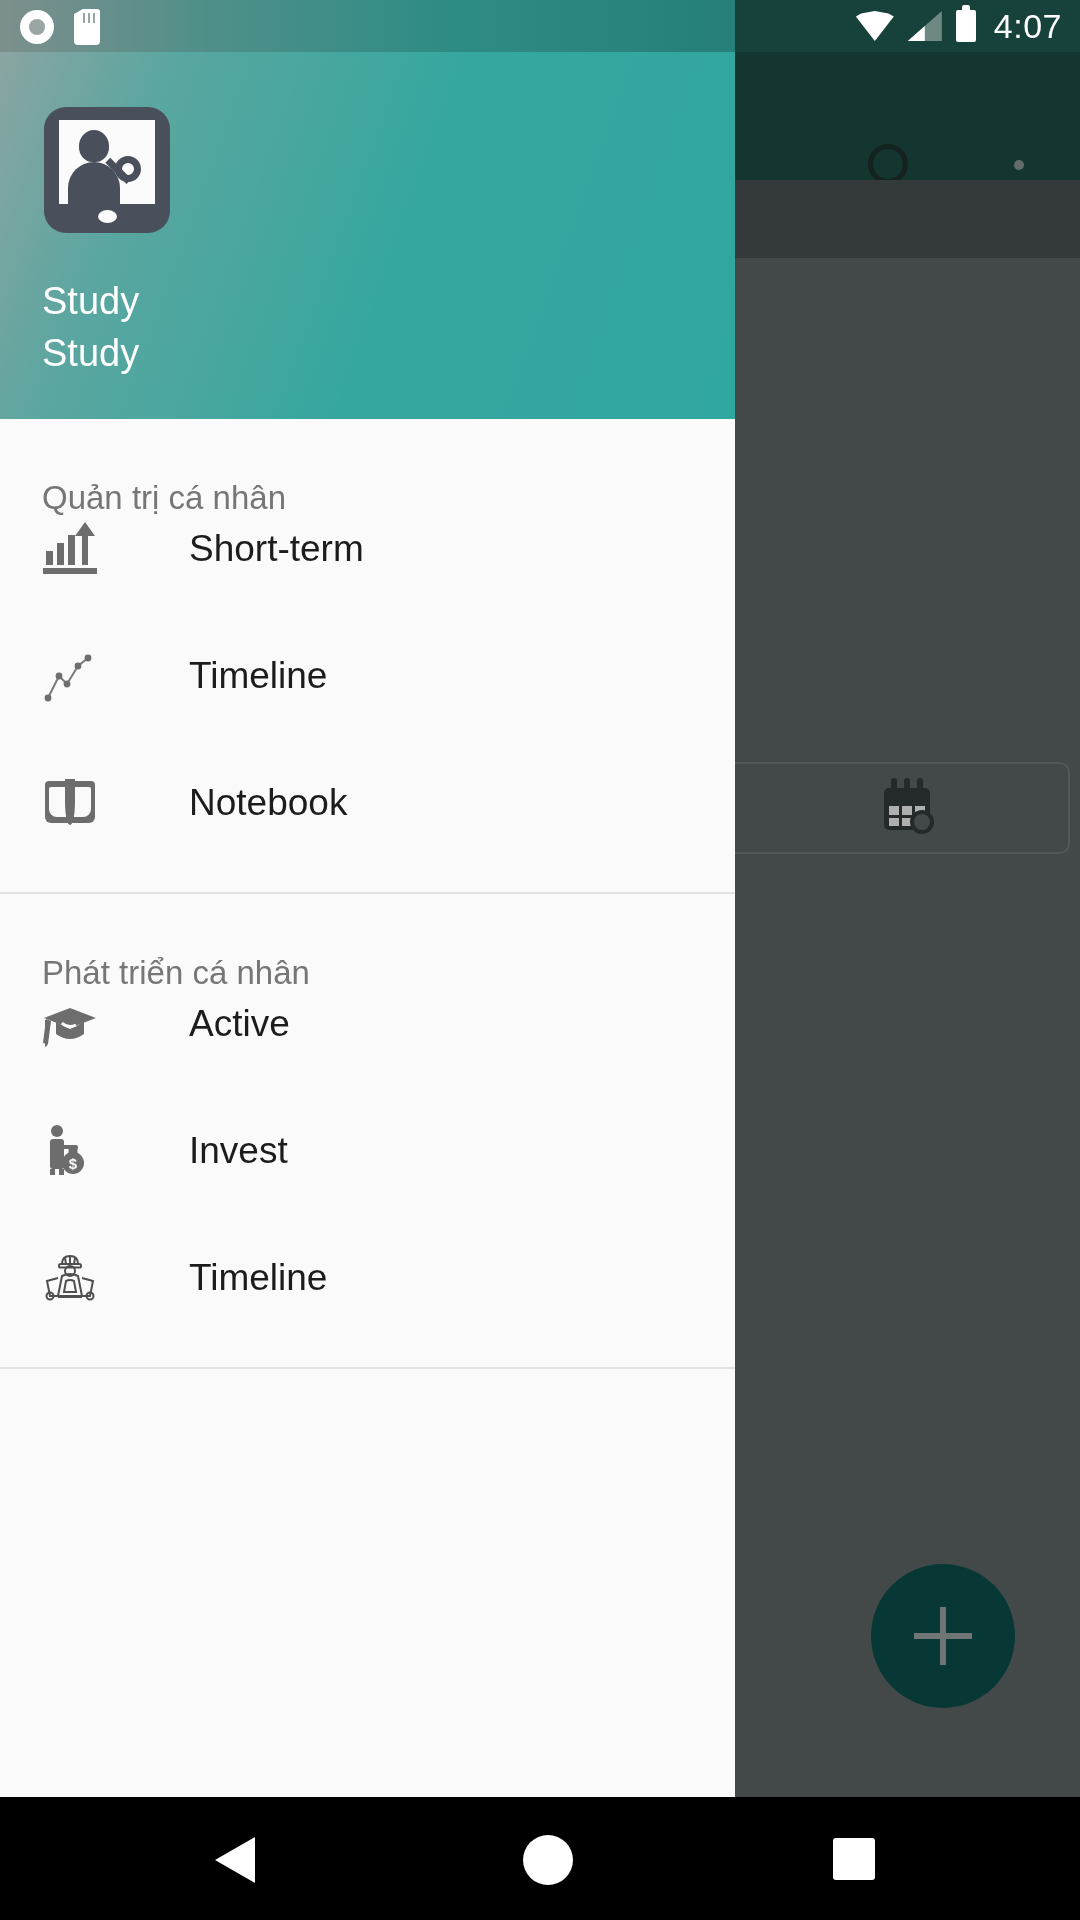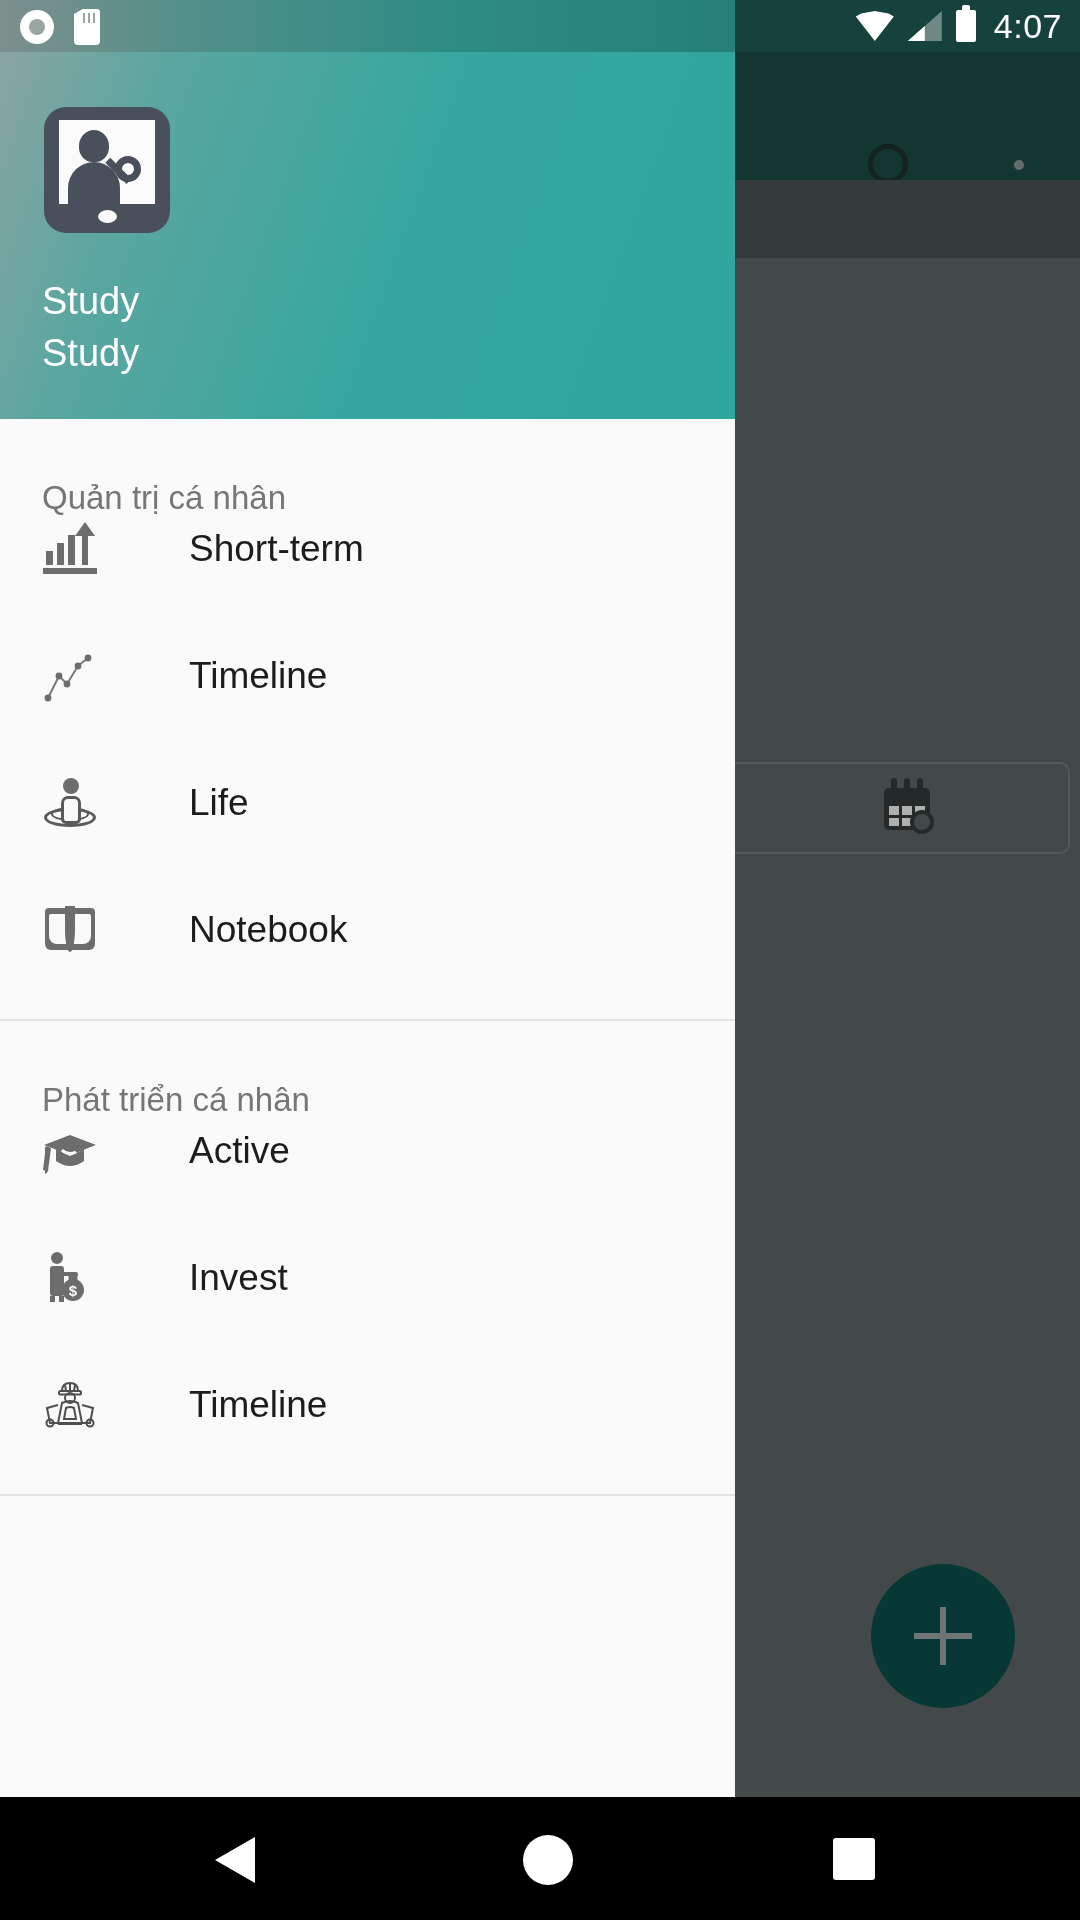--- a/index.html
+++ b/index.html
@@ -651,29 +651,20 @@
             <circle cx="6" cy="50" r="3.4" fill="#6d6d6d"></circle>
             <circle cx="17" cy="28" r="3.4" fill="#6d6d6d"></circle>
             <circle cx="25" cy="36" r="3.4" fill="#6d6d6d"></circle>
             <circle cx="36" cy="18" r="3.4" fill="#6d6d6d"></circle>
             <circle cx="46" cy="10" r="3.4" fill="#6d6d6d"></circle>
           </svg>
         </div>
         <div class="menu-label">Timeline</div>
       </div>
 
-      <div class="menu-item">
-        <div class="menu-icon ic-life">
-          <div class="ring1"></div>
-          <div class="ring2"></div>
-          <div class="torso"></div>
-          <div class="head"></div>
-        </div>
-        <div class="menu-label">Life</div>
-      </div>
 
       <div class="menu-item">
         <div class="menu-icon ic-notebook">
           <div class="page pl"></div>
           <div class="page pr"></div>
           <div class="inner-l"></div>
           <div class="inner-r"></div>
           <div class="spine"></div>
         </div>
         <div class="menu-label">Notebook</div>

